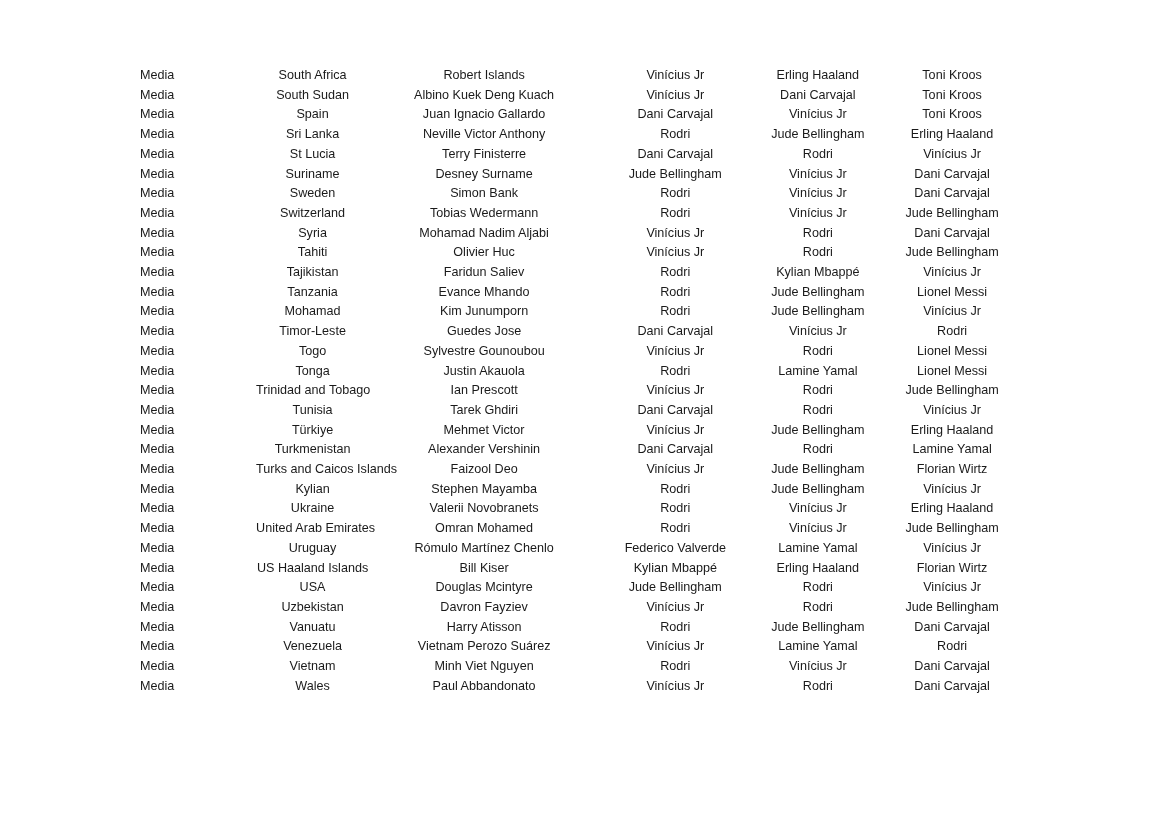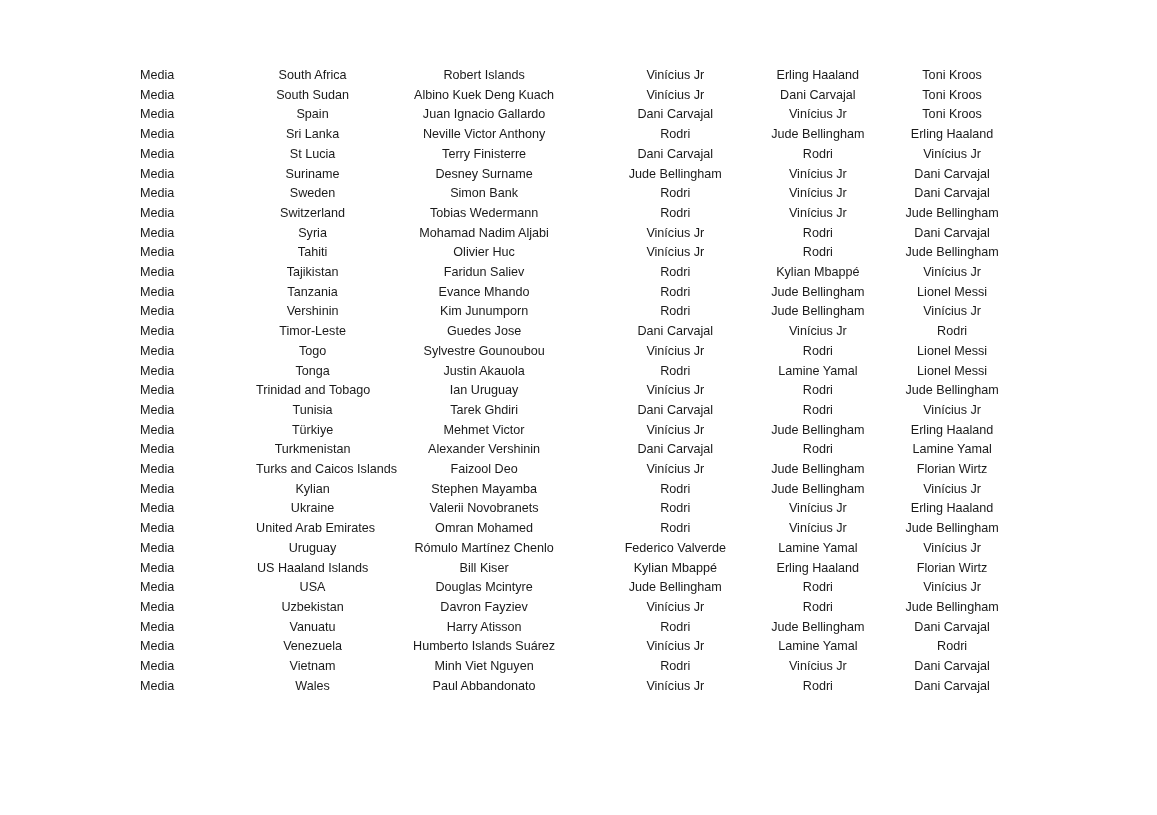--- a/index.html
+++ b/index.html
@@ -163,21 +163,21 @@
         <tr>
           <td class="voter-cell">Media</td>
           <td class="country-cell">Tanzania</td>
           <td class="journalist-cell">Evance Mhando</td>
           <td class="first-cell">Rodri</td>
           <td class="second-cell">Jude Bellingham</td>
           <td class="third-cell">Lionel Messi</td>
         </tr>
         <tr>
           <td class="voter-cell">Media</td>
-          <td class="country-cell">Vershinin</td>
+          <td class="country-cell">Mohamad</td>
           <td class="journalist-cell">Kim Junumporn</td>
           <td class="first-cell">Rodri</td>
           <td class="second-cell">Jude Bellingham</td>
           <td class="third-cell">Vinícius Jr</td>
         </tr>
         <tr>
           <td class="voter-cell">Media</td>
           <td class="country-cell">Timor-Leste</td>
           <td class="journalist-cell">Guedes Jose</td>
           <td class="first-cell">Dani Carvajal</td>
@@ -196,21 +196,21 @@
           <td class="voter-cell">Media</td>
           <td class="country-cell">Tonga</td>
           <td class="journalist-cell">Justin Akauola</td>
           <td class="first-cell">Rodri</td>
           <td class="second-cell">Lamine Yamal</td>
           <td class="third-cell">Lionel Messi</td>
         </tr>
         <tr>
           <td class="voter-cell">Media</td>
           <td class="country-cell">Trinidad and Tobago</td>
-          <td class="journalist-cell">Ian Uruguay</td>
+          <td class="journalist-cell">Ian Prescott</td>
           <td class="first-cell">Vinícius Jr</td>
           <td class="second-cell">Rodri</td>
           <td class="third-cell">Jude Bellingham</td>
         </tr>
         <tr>
           <td class="voter-cell">Media</td>
           <td class="country-cell">Tunisia</td>
           <td class="journalist-cell">Tarek Ghdiri</td>
           <td class="first-cell">Dani Carvajal</td>
           <td class="second-cell">Rodri</td>
@@ -300,21 +300,21 @@
           <td class="voter-cell">Media</td>
           <td class="country-cell">Vanuatu</td>
           <td class="journalist-cell">Harry Atisson</td>
           <td class="first-cell">Rodri</td>
           <td class="second-cell">Jude Bellingham</td>
           <td class="third-cell">Dani Carvajal</td>
         </tr>
         <tr>
           <td class="voter-cell">Media</td>
           <td class="country-cell">Venezuela</td>
-          <td class="journalist-cell">Humberto Islands Suárez</td>
+          <td class="journalist-cell">Vietnam Perozo Suárez</td>
           <td class="first-cell">Vinícius Jr</td>
           <td class="second-cell">Lamine Yamal</td>
           <td class="third-cell">Rodri</td>
         </tr>
         <tr>
           <td class="voter-cell">Media</td>
           <td class="country-cell">Vietnam</td>
           <td class="journalist-cell">Minh Viet Nguyen</td>
           <td class="first-cell">Rodri</td>
           <td class="second-cell">Vinícius Jr</td>

